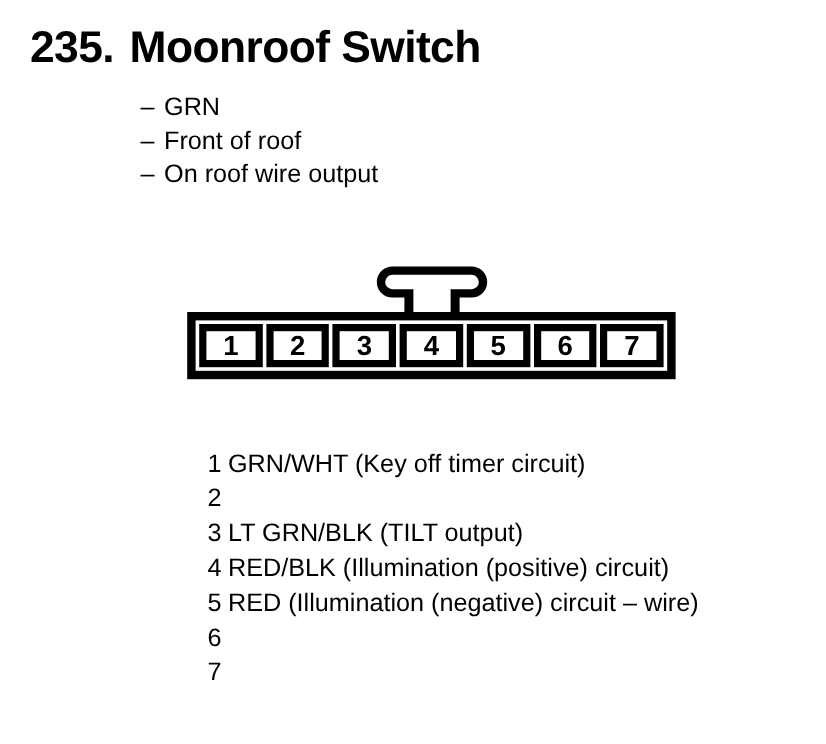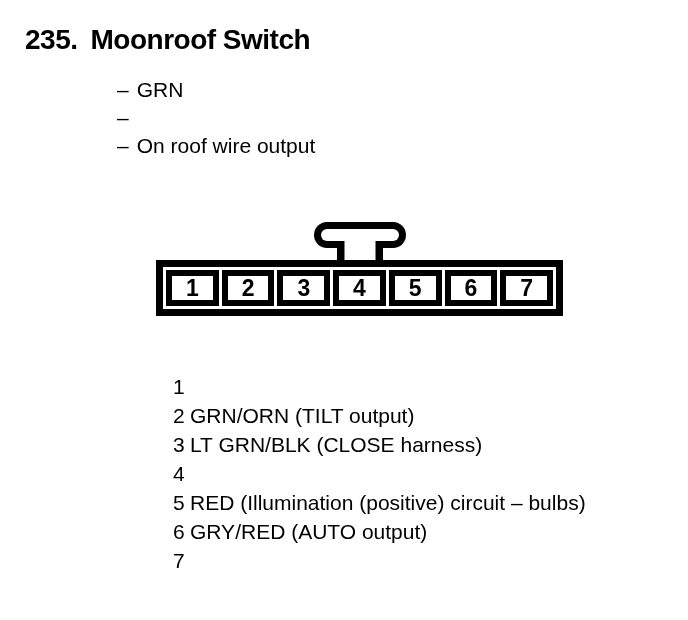--- a/index.html
+++ b/index.html
@@ -14,21 +14,21 @@
     overflow: hidden;
     font-family: "Liberation Sans", "DejaVu Sans", sans-serif;
     color: #000000;
   }
 
   
   .title {
     position: absolute;
     left: 25px;
     top: 16px;
-    font-size: 28px;
+    font-size: 37px;
     font-weight: bold;
     line-height: 48px;
     letter-spacing: -0.5px;
     white-space: nowrap;
   }
   .title .num { margin-right: 13px; }
 
   
   .notes {
     position: absolute;
@@ -98,20 +98,21 @@
   <span class="num">235.</span><span>Moonroof Switch</span>
 </div>
 
 <div class="notes">
     <div class="note-line">
       <span class="dash">–</span>
       <span>GRN</span>
     </div>
     <div class="note-line">
       <span class="dash">–</span>
+      <span>Front of roof</span>
     </div>
     <div class="note-line">
       <span class="dash">–</span>
       <span>On roof wire output</span>
     </div>
   </div>
 
 <div class="connector">
   <svg class="latch" width="96" height="44" viewBox="0 0 96 44" aria-hidden="true">
 
@@ -142,36 +143,36 @@
       </div>
       <div class="pincell">
         <span>7</span>
       </div>
     </div>
 </div>
 
 <div class="pinlist">
     <div class="pinrow">
       <span class="pinnum">1</span>
+      <span class="pinlabel">GRN/WHT (Key off timer circuit)</span>
     </div>
     <div class="pinrow">
       <span class="pinnum">2</span>
-      <span class="pinlabel">GRN/ORN (TILT output)</span>
     </div>
     <div class="pinrow">
       <span class="pinnum">3</span>
-      <span class="pinlabel">LT GRN/BLK (CLOSE harness)</span>
+      <span class="pinlabel">LT GRN/BLK (TILT output)</span>
     </div>
     <div class="pinrow">
       <span class="pinnum">4</span>
+      <span class="pinlabel">RED/BLK (Illumination (positive) circuit)</span>
     </div>
     <div class="pinrow">
       <span class="pinnum">5</span>
-      <span class="pinlabel">RED (Illumination (positive) circuit – bulbs)</span>
+      <span class="pinlabel">RED (Illumination (negative) circuit – wire)</span>
     </div>
     <div class="pinrow">
       <span class="pinnum">6</span>
-      <span class="pinlabel">GRY/RED (AUTO output)</span>
     </div>
     <div class="pinrow">
       <span class="pinnum">7</span>
     </div>
   </div>
 
 </body></html>

